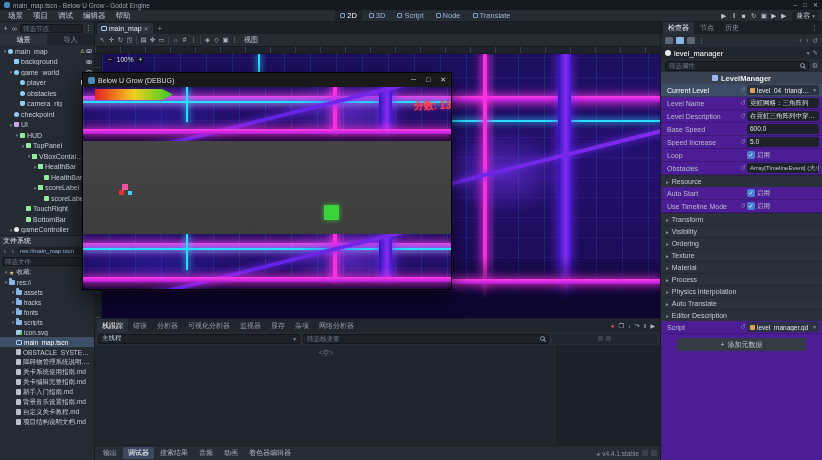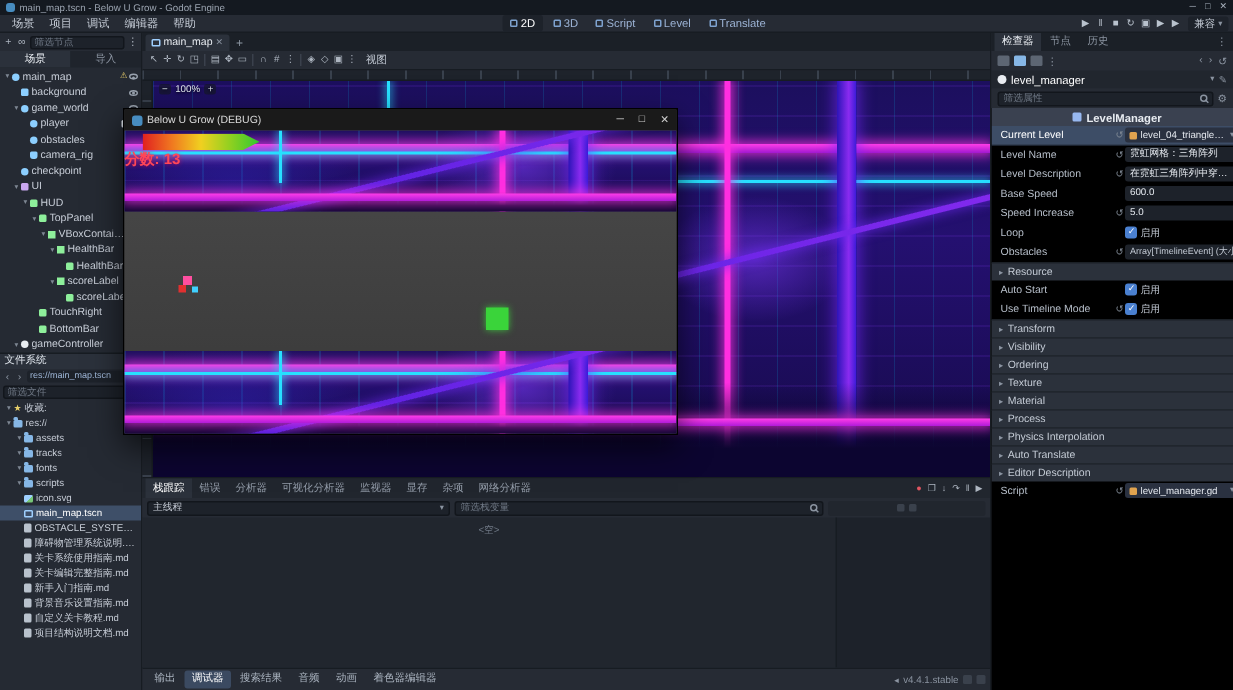--- a/index.html
+++ b/index.html
@@ -164,21 +164,21 @@
 .itoolr{margin-left:auto;display:flex;gap:4px}
 .hnav{color:#8b94a1;font-size:7px}
 .iname{height:12px;display:flex;align-items:center;gap:3px;padding:0 4px;background:#21262e}
 .nodecirc{width:6px;height:6px;border-radius:50%;background:#e8ecf1}
 .inamet{font-size:7.5px;color:#fff;flex:1;overflow:hidden;white-space:nowrap}
 .iedit{color:#8b94a1;font-size:6.5px}
 .ifilter{height:13px;display:flex;align-items:center;gap:3px;padding:0 4px;background:#262b34}
 .ifwrap{flex:1;height:10px;background:#1d222a;border:1px solid #12161c;border-radius:2px;display:flex;align-items:center;gap:2px;padding:0 3px}
 .ifinput{flex:1;min-width:0;background:transparent;border:none;outline:none;color:#c7cdd7;font-size:6.5px}
 .ifinput::placeholder{color:#6f7885}
-#insp-body{flex:1;background:#000000;overflow:hidden;display:flex;flex-direction:row}
+#insp-body{flex:1;background:#4c1d95;overflow:hidden;display:flex;flex-direction:column}
 #insp-rows{font-size:7px}
 .cat{height:12px;display:flex;align-items:center;justify-content:center;gap:3px;background:#3a4150;color:#e8ecf1;font-weight:bold;font-size:7.5px}
 .ci{width:6px;height:6px;border-radius:1px}
 .ci-script{background:#97b8f0}
 .ci-node2d{background:#8ccfff;border-radius:50%}
 .ci-canvasitem{background:#8ccfff}
 .ci-node{background:#e8ecf1;border-radius:50%}
 .grp{height:12px;display:flex;align-items:center;gap:3px;padding-left:5px;background:#2b313b;color:#c3cad4;border-top:1px solid #232831}
 .garr{color:#8b94a1;font-size:5.5px}
 .prow{min-height:13px;display:flex;align-items:center;padding:1px 3px 1px 6px;border-bottom:1px solid rgba(0,0,0,.18)}
@@ -205,21 +205,21 @@
 .gwicon{width:7px;height:7px;border-radius:2px;background:#478cbf}
 .gwbtns{margin-left:auto;display:flex;gap:10px}
 .gwb{font-size:7px;color:#cfcfcf}
 .gw-body{flex:1;position:relative;overflow:hidden;background:linear-gradient(180deg,#4a4a4a,#383838)}
 .gwband{position:absolute;left:0;right:0;overflow:hidden}
 .gwband.top{top:0;height:54px}
 .gwband.bot{bottom:0;height:55px}
 .hp{position:absolute;left:12px;top:2px;width:78px;height:11px;z-index:6;
   background:linear-gradient(90deg,#e02020,#f07820,#f0d020,#90d020,#30c830);
   clip-path:polygon(0 0,86% 0,100% 50%,86% 100%,0 100%)}
-.score{position:absolute;top:12px;left:0;right:0;text-align:left;z-index:6;color:#ff4757;font-weight:bold;font-size:10px;
+.score{position:absolute;top:12px;left:0;right:0;text-align:right;z-index:6;color:#ff4757;font-weight:bold;font-size:10px;
   text-shadow:0 0 3px rgba(255,0,60,.6)}
 .player{position:absolute;left:36px;top:96px;width:14px;height:14px;z-index:6}
 .p1{position:absolute;left:3px;top:1px;width:6px;height:6px;background:#ff4fa0}
 .p2{position:absolute;left:0;top:7px;width:5px;height:5px;background:#e03030}
 .p3{position:absolute;left:9px;top:8px;width:4px;height:4px;background:#40d0ff}
 .gsq{position:absolute;left:241px;top:118px;width:15px;height:15px;background:#3ad43a;z-index:6;box-shadow:0 0 5px rgba(60,220,60,.8)}
 </style>
 </head>
 <body>
 
@@ -252,21 +252,21 @@
         <span class="ws">
           <span class="wsi"></span>
           <span class="wslabel">3D</span>
         </span>
         <span class="ws">
           <span class="wsi"></span>
           <span class="wslabel">Script</span>
         </span>
         <span class="ws">
           <span class="wsi"></span>
-          <span class="wslabel">Level</span>
+          <span class="wslabel">Node</span>
         </span>
         <span class="ws">
           <span class="wsi"></span>
           <span class="wslabel">Translate</span>
         </span>
       </div>
     <div class="spacer"></div>
     <div id="playback">
         <span class="pb">▶</span>
         <span class="pb">‖</span>

